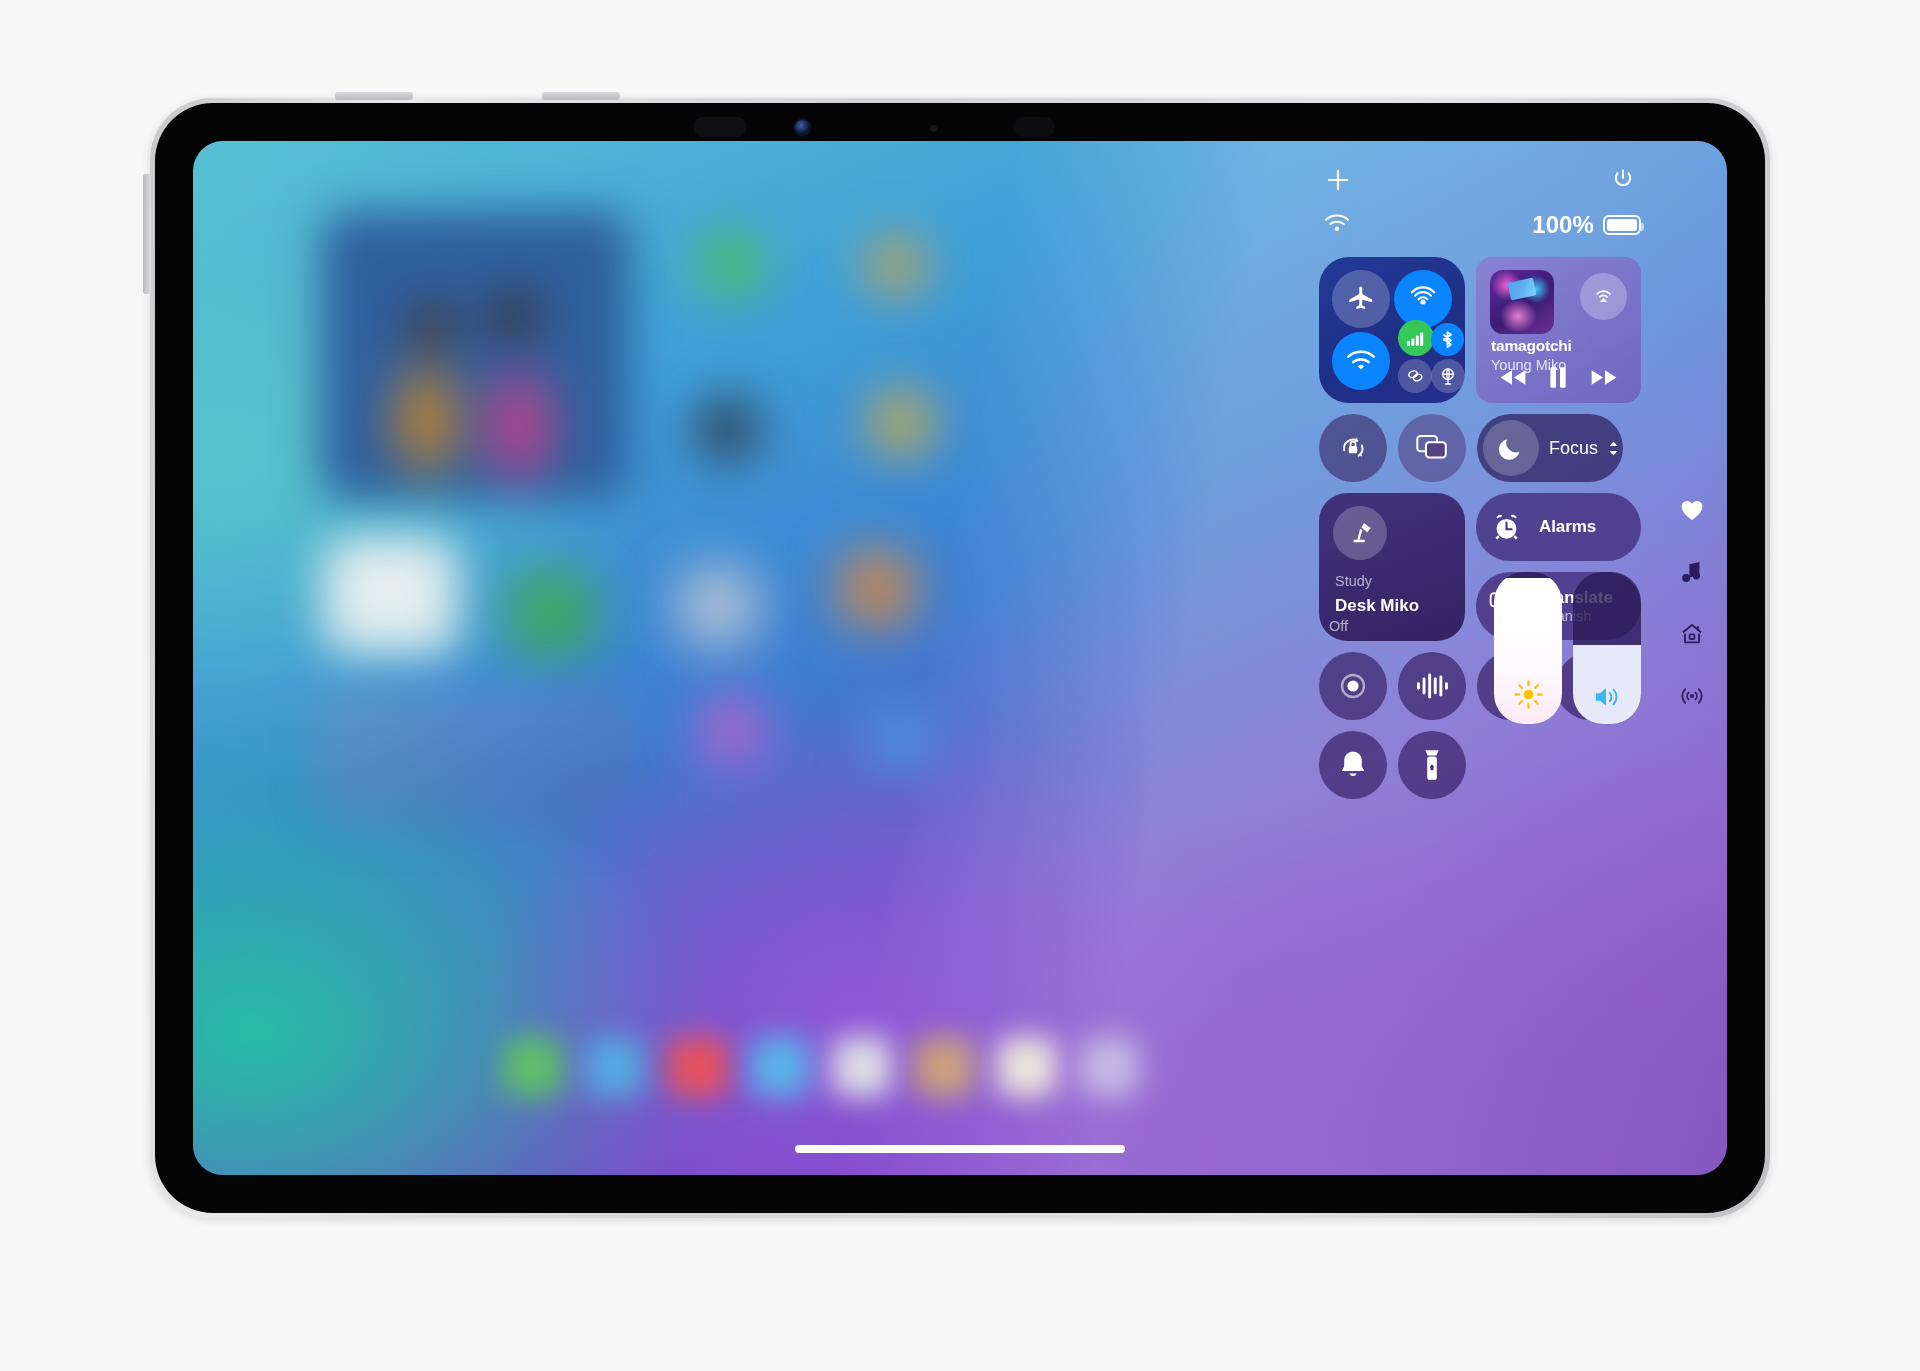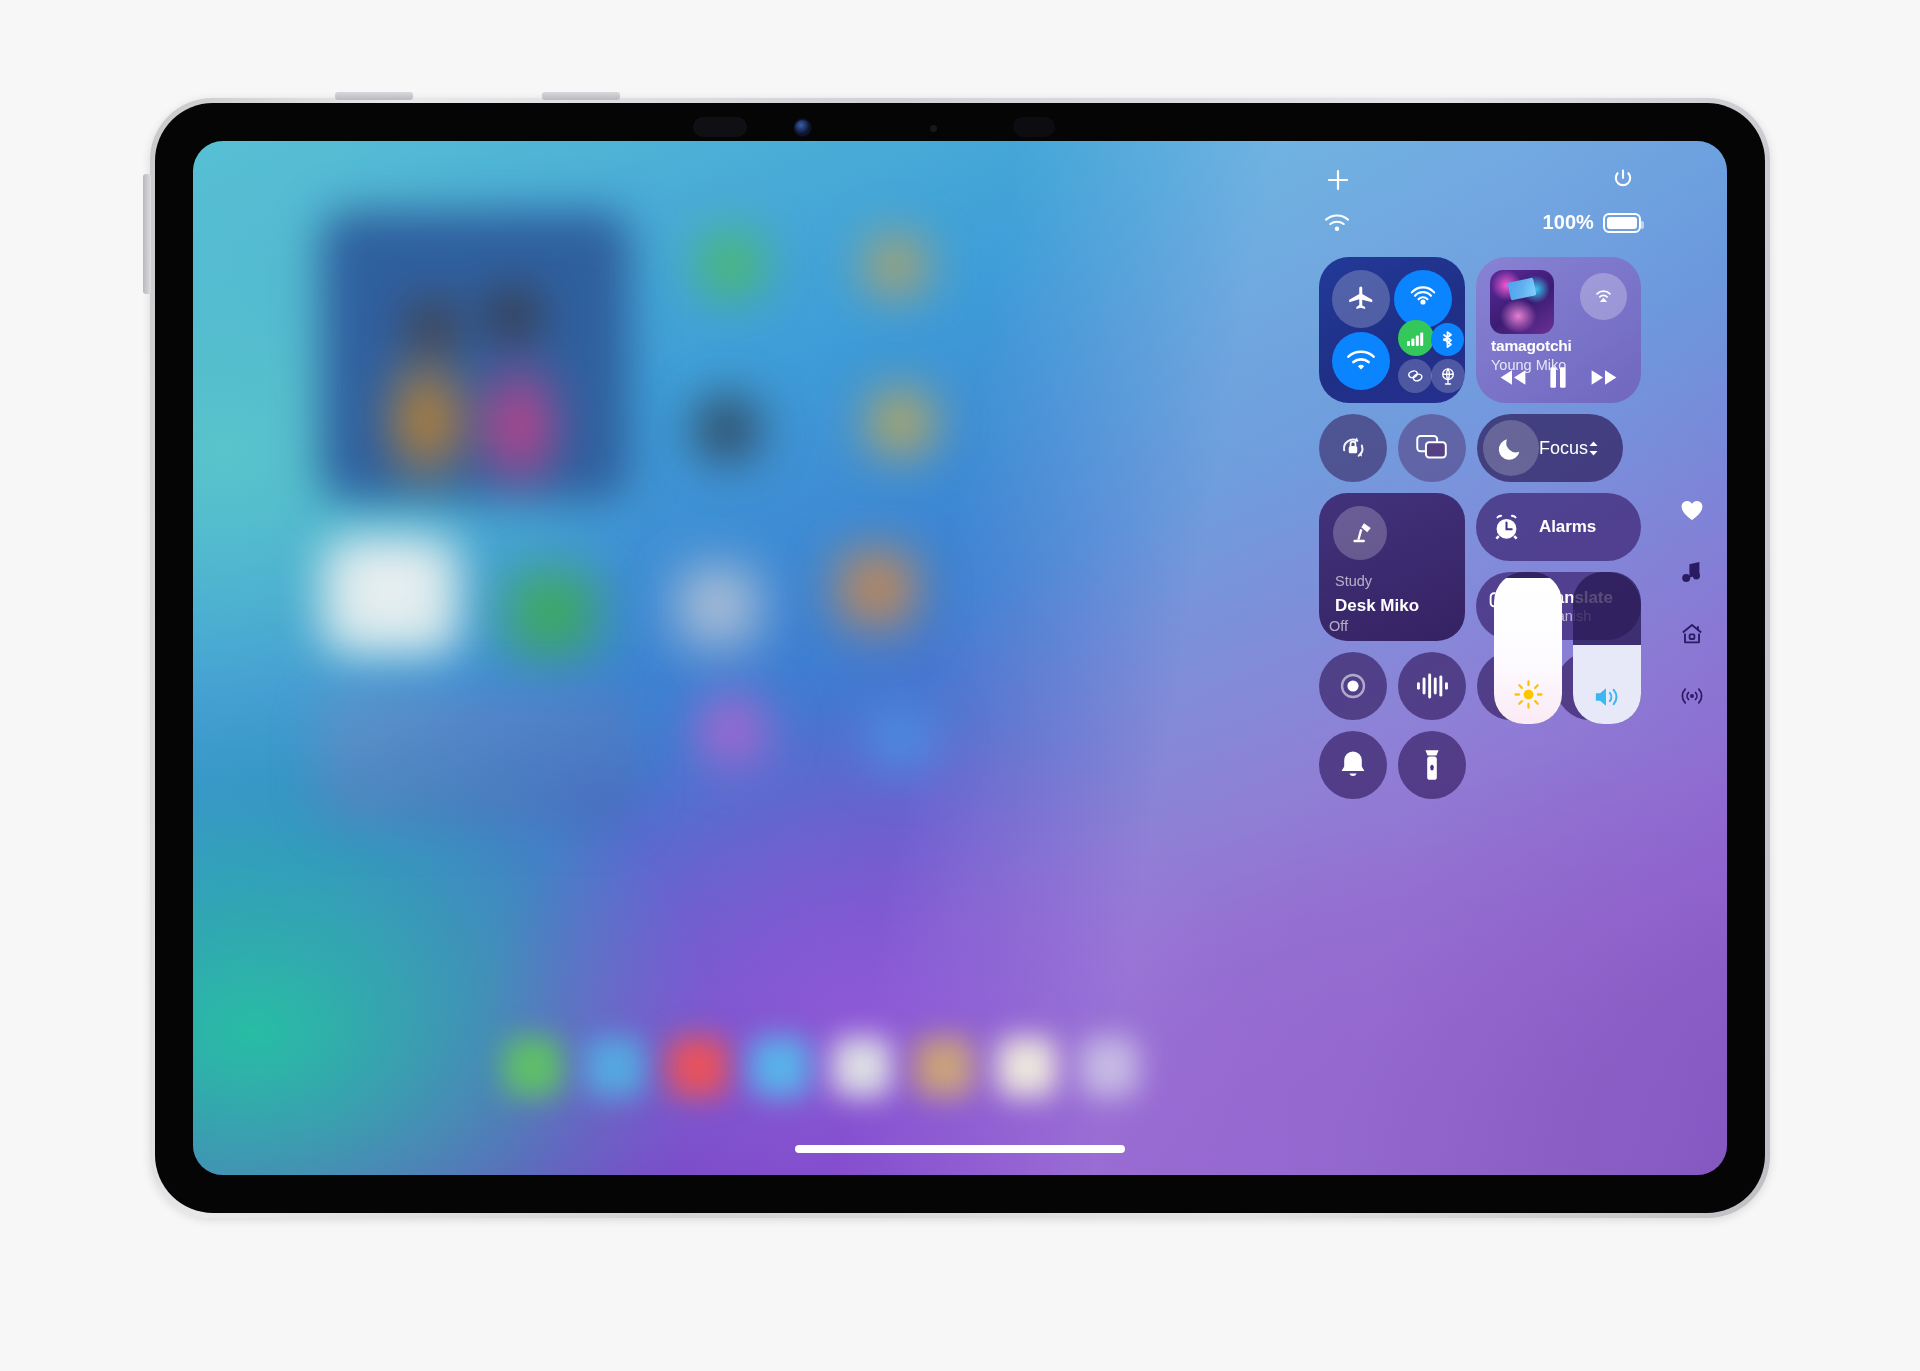--- a/index.html
+++ b/index.html
@@ -109,21 +109,21 @@
 
   
   #cc { position:absolute; right:86px; top:24px; width:322px; }
 
   
   #cc-top { position:relative; height:92px; }
   #add-btn { position:absolute; left:6px; top:2px; width:26px; height:26px; }
   #power-btn { position:absolute; right:4px; top:0px; width:28px; height:28px; }
   #wifi-status { position:absolute; left:4px; top:48px; width:28px; height:20px; }
   #batt-wrap { position:absolute; right:0; top:46px; display:flex; align-items:center; gap:9px; }
-  #batt-pct { color:#fff; font-size:20px; font-weight:600; letter-spacing:.1px; }
+  #batt-pct { color:#fff; font-size:24px; font-weight:600; letter-spacing:.1px; }
   #batt-body { position:relative; width:38px; height:20px; border-radius:6px;
                border:2.2px solid #fff; }
   #batt-fill { position:absolute; inset:2px; border-radius:3px; background:#fff; }
   #batt-tip { position:absolute; right:-5px; top:6px; width:3px; height:8px;
               border-radius:0 2px 2px 0; background:rgba(255,255,255,.55); }
 
   
   .cc-row { display:flex; gap:11px; margin-bottom:11px; }
   .mod { border-radius:26px; background:rgba(46,30,86,.55);
          backdrop-filter:blur(22px); position:relative; }
@@ -138,21 +138,21 @@
   #c-airdrop  { right:13px; top:13px; width:58px; height:58px; background:#0b84ff; }
   #c-wifi     { left:13px; bottom:13px; width:58px; height:58px; background:#0b84ff; }
   #c-cell     { left:79px; bottom:47px; width:36px; height:36px; background:#34c759; }
   #c-bt       { left:120px; bottom:47px; width:33px; height:33px; background:#0b84ff;
                 transform:translateX(-8px); }
   #c-hotspot  { left:79px; bottom:10px; width:34px; height:34px; background:rgba(255,255,255,.2); }
   #c-vpn      { left:114px; bottom:10px; width:34px; height:34px; background:rgba(255,255,255,.2);
                 transform:translateX(-2px); }
 
   
-  #m-media { width:165px; height:146px; border-radius:30px;
+  #m-media { width:165px; height:146px; border-radius:16px;
              background:linear-gradient(145deg, rgba(150,110,205,.62), rgba(110,72,170,.58));
              backdrop-filter:blur(20px); overflow:hidden; position:relative; }
   #art { position:absolute; left:14px; top:13px; width:64px; height:64px; border-radius:13px;
          background:
            radial-gradient(22px 22px at 26% 24%, #f05bd0 0%, rgba(240,91,208,0) 70%),
            radial-gradient(20px 20px at 72% 30%, #37c7f0 0%, rgba(55,199,240,0) 70%),
            radial-gradient(26px 24px at 44% 72%, #e57fd2 0%, rgba(229,127,210,0) 70%),
            linear-gradient(145deg,#5c2a9b,#3b1c73 55%,#6b3096);
          overflow:hidden; }
   #art::after { content:""; position:absolute; left:30%; top:16%; width:26px; height:18px;
@@ -168,21 +168,21 @@
   #media-ctrls { position:absolute; left:0; right:0; bottom:11px; height:30px;
                  display:flex; align-items:center; justify-content:space-around; padding:0 12px; }
 
   
   #m-rot, #m-mirror { width:68px; height:68px; border-radius:50%;
         background:rgba(58,40,100,.62); display:flex; align-items:center; justify-content:center; }
   #m-mirror { background:rgba(84,66,132,.6); }
 
   
   #m-focus { width:146px; height:68px; border-radius:34px; background:rgba(46,30,92,.72);
-             display:flex; align-items:center; padding-left:6px; }
+             display:flex; align-items:center; padding-left:6px; gap:10px; }
   #focus-circ { width:56px; height:56px; border-radius:50%; background:rgba(255,255,255,.2);
                 display:flex; align-items:center; justify-content:center; flex:0 0 auto; }
   #focus-label { color:#fff; font-size:18px; font-weight:500; }
   #focus-chev { display:flex; flex-direction:column; gap:2px; }
 
   
   #sliders { position:absolute; right:0; top:158px; display:flex; gap:11px; }
   .slider { width:68px; height:152px; border-radius:30px; overflow:hidden; position:relative;
             background:rgba(40,26,84,.78); }
   .slider .fill { position:absolute; left:0; right:0; bottom:0; }

